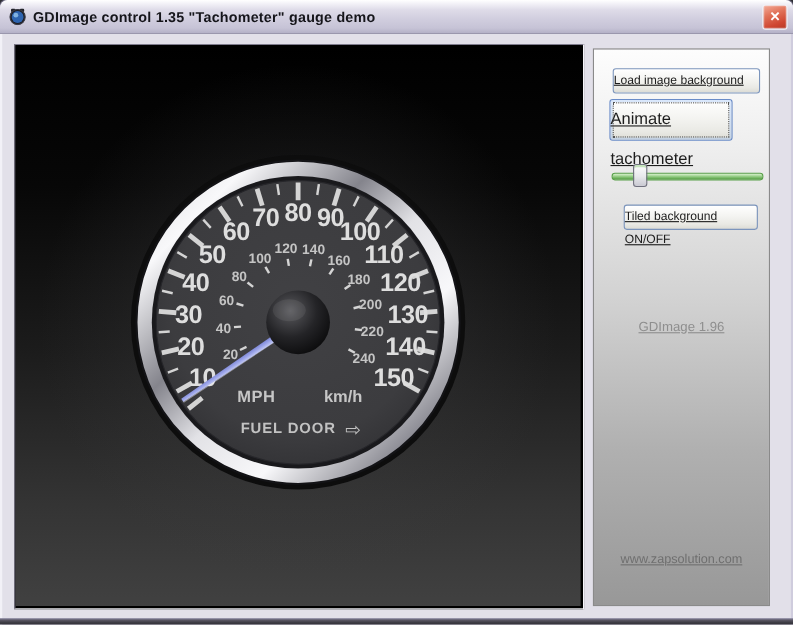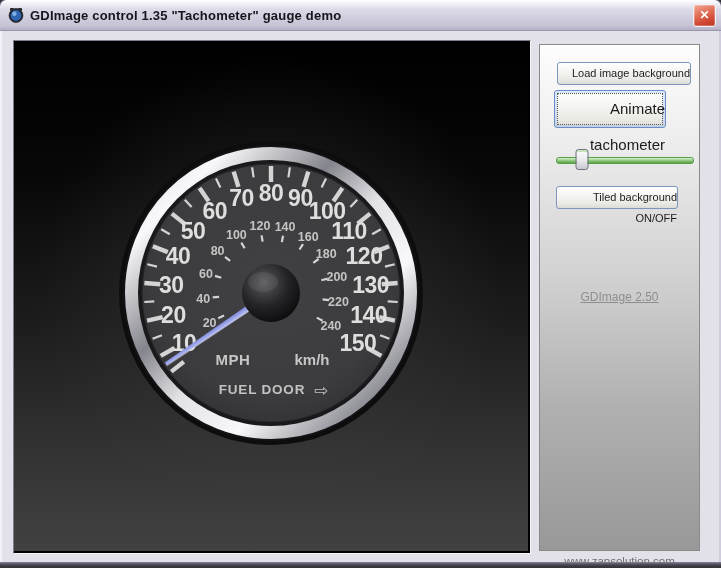--- a/index.html
+++ b/index.html
@@ -23,41 +23,41 @@
     background:linear-gradient(#8a87a0 0%,#55525e 35%,#3a3940 70%,#34333a 100%);}
   
   .canvas{position:absolute;left:13px;top:9px;width:516px;height:512px;
     border-top:1px solid #7f7c8d;border-left:1px solid #7f7c8d;
     border-bottom:1px solid #f6f5fa;border-right:1px solid #f6f5fa;background:#000;}
   .canvas svg{display:block;}
   
   .panel{position:absolute;left:539px;top:13px;width:161px;height:507px;
     background:linear-gradient(#fdfdfd 0%,#eeeeee 18%,#d2d2d2 45%,#b0b0b0 72%,#989898 100%);
     border:1px solid #8a8a8a;box-sizing:border-box;}
-  .btn{position:absolute;box-sizing:border-box;text-align:right;cursor:pointer;color:#1c1c1c;
+  .btn{position:absolute;box-sizing:border-box;text-align:left;cursor:pointer;color:#1c1c1c;
     background:linear-gradient(#ffffff 0%,#f4f4f1 45%,#e9e9e4 80%,#dcdcd5 100%);
     border:1px solid #7c95bc;border-radius:3px;box-shadow:inset 0 1px 0 #fff;
-    font-family:"Liberation Sans",sans-serif;font-size:11px;}
+    font-family:"Liberation Sans",sans-serif;font-size:11px;text-decoration:underline;}
   .btn-load{left:17px;top:17px;width:134px;height:23px;line-height:21px;}
   .btn-animate{left:14px;top:45px;width:112px;height:38px;line-height:36px;font-size:15px;
     border:1px solid #6a8cc8;outline:1px dotted #555;outline-offset:-4px;
     box-shadow:inset 0 0 0 2px rgba(150,190,245,.35);}
-  .btn-tiled{left:16px;top:141px;width:122px;height:23px;line-height:21px;}
+  .btn-tiled{left:27px;top:141px;width:122px;height:23px;line-height:21px;}
   .vel-label{position:absolute;left:17px;top:88px;width:140px;font-size:11px;color:#000;
     white-space:nowrap;overflow:hidden;}
   .slider{position:absolute;left:16px;top:102px;width:138px;height:24px;cursor:pointer;}
   .slider .track{position:absolute;left:0;right:0;top:10px;height:5px;border-radius:3px;
     background:linear-gradient(#d9f2cf 0%,#8cc77c 55%,#579f46 100%);border:1px solid #58a048;}
   .slider .thumb{position:absolute;top:2px;width:11px;height:19px;transform:translateX(-50%);
     background:linear-gradient(#fdfdfd 0%,#e8e8ec 55%,#c9c9d2 100%);
     border:1px solid #70707e;border-radius:3px;
     box-shadow:inset 0 2px 0 rgba(130,200,110,.45);cursor:pointer;}
   .link{position:absolute;left:0;width:100%;text-align:center;text-decoration:underline;cursor:pointer;}
   .link-gdimage{top:245px;font-size:12px;color:#8e8e8e;}
-  .link-site{top:510px;font-size:11.5px;color:#6f6f6f;}
+  .link-site{top:458px;font-size:11.5px;color:#6f6f6f;}
 </style>
 </head>
 <body>
 
 <div class="window">
   <div class="titlebar">
     <svg class="app-icon" viewBox="0 0 16 16">
       <rect x="2" y="1" width="4" height="3" rx="1" fill="#23232a"></rect>
       <rect x="10" y="1" width="4" height="3" rx="1" fill="#23232a"></rect>
       <circle cx="8" cy="8.5" r="7" fill="#1d1d24"></circle>
@@ -209,19 +209,19 @@
     </div>
 
     <div class="panel">
       <div class="btn btn-load">Load image background</div>
       <div class="btn btn-animate">Animate tachometer</div>
       <div class="slider">
         <div class="track"></div>
         <div class="thumb" id="vel-thumb" style="left: 19%;"></div>
       </div>
       <div class="btn btn-tiled">Tiled background ON/OFF</div>
-      <span class="link link-gdimage">GDImage 2.50</span>
+      <span class="link link-gdimage">GDImage 1.96</span>
       <span class="link link-site">www.zapsolution.com</span>
     </div>
 
     <div class="bottom-edge"></div>
   </div>
 </div>
 
 </body></html>

